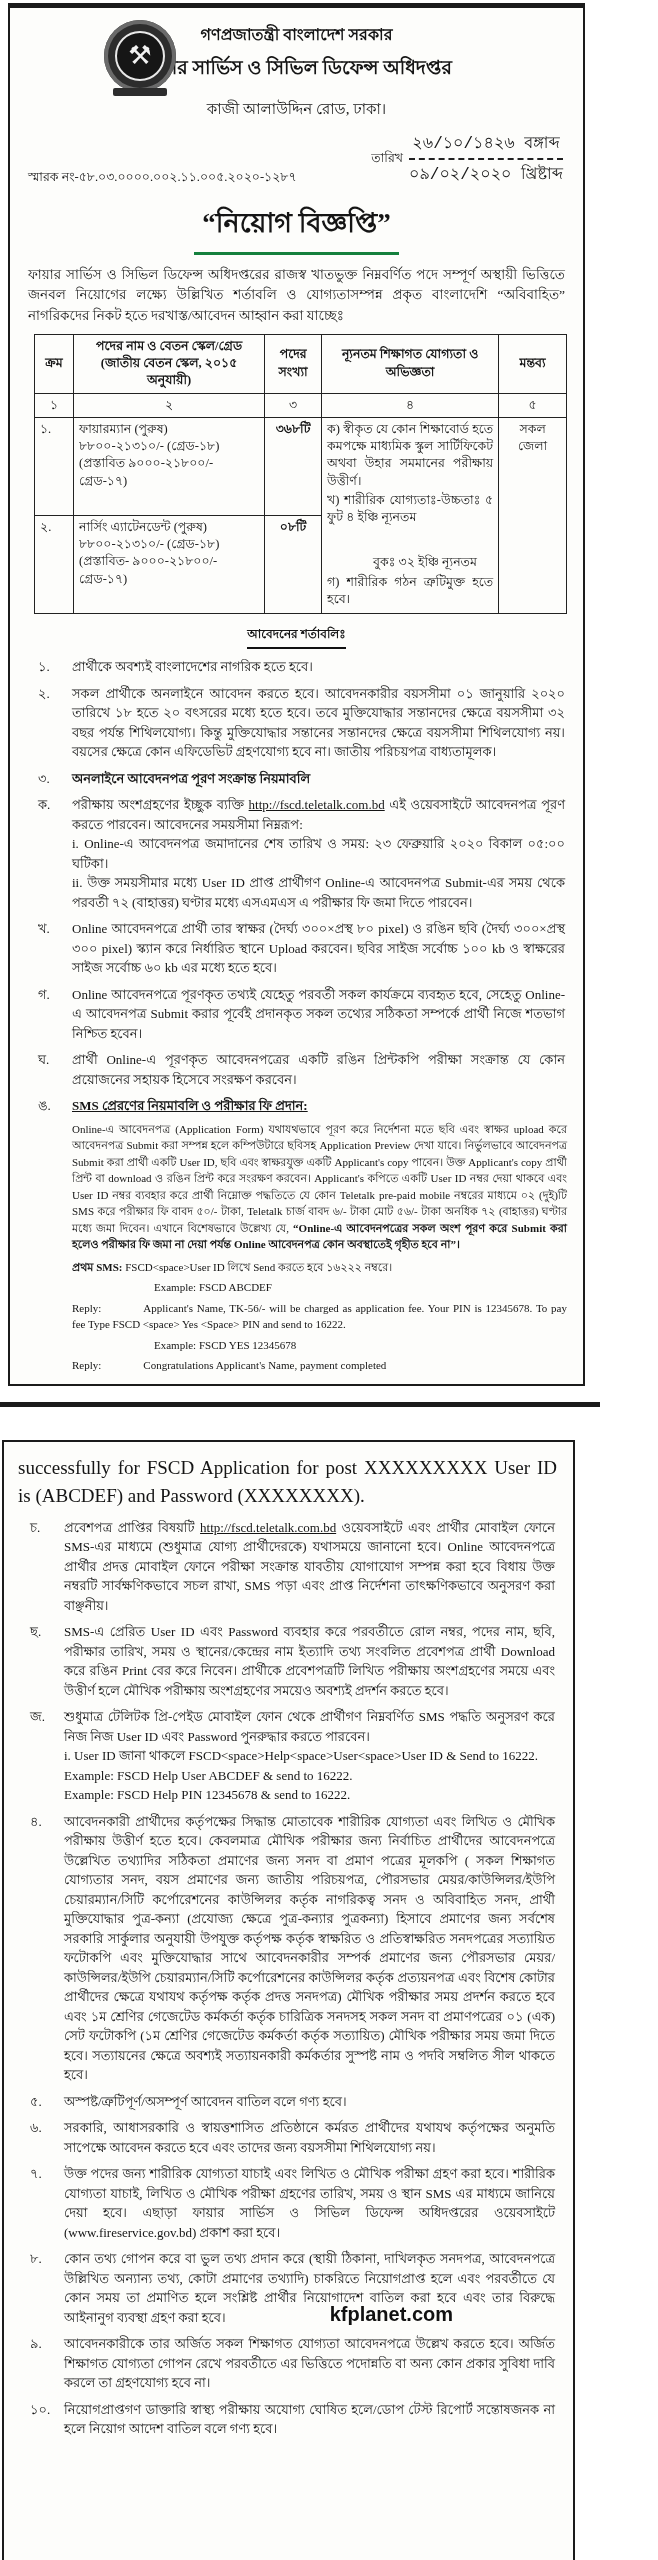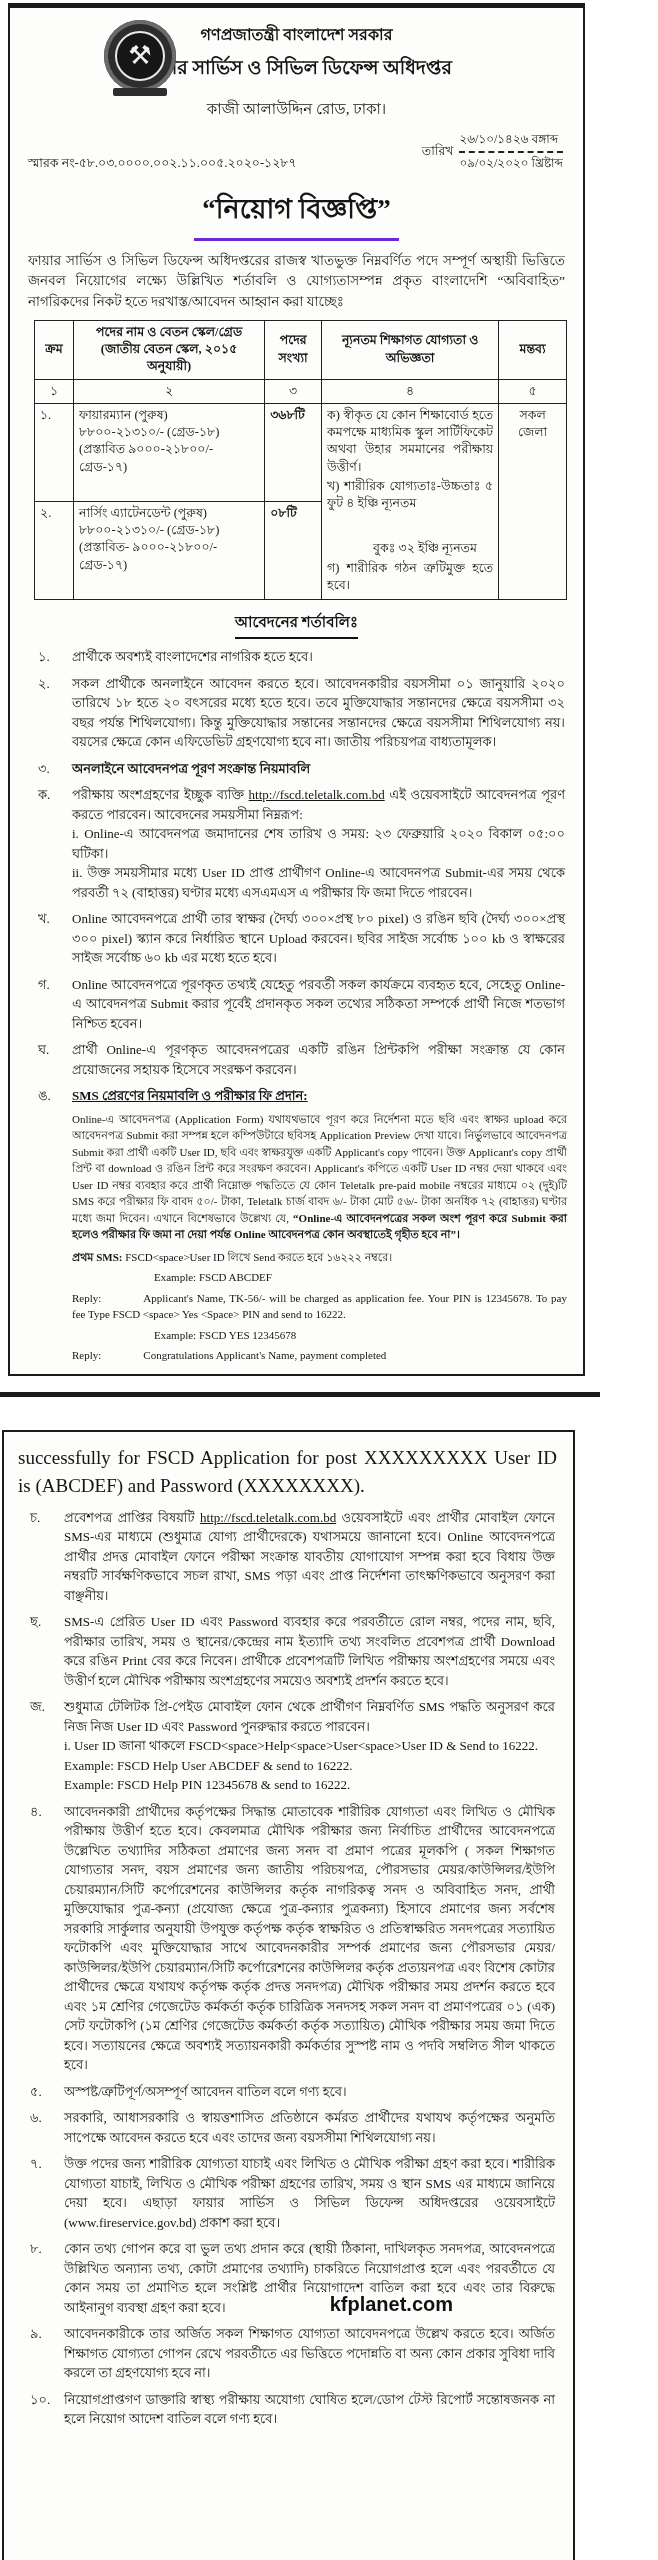--- a/index.html
+++ b/index.html
@@ -16,38 +16,38 @@
   .logo-core{width:46px;height:46px;border-radius:50%;background:#161616;border:2px solid #e9e9e9;display:flex;align-items:center;justify-content:center;}
   .logo-core span{color:#f2f2f2;font-size:26px;line-height:1;}
   .logo-ribbon{width:54px;height:8px;margin:-4px auto 0;background:#2d2d2d;border-radius:2px;}
   .hdr-lines{text-align:center;padding-top:4px;}
   .govt{font-size:16px;font-weight:bold;}
   .dept{font-size:19px;font-weight:bold;margin-top:4px;}
   .addr{font-size:15px;margin-top:12px;}
   .memo-row{display:flex;justify-content:space-between;align-items:flex-end;margin-top:8px;font-size:12.5px;}
   .memo{padding-left:2px;}
   .date-block{display:flex;align-items:center;gap:6px;padding-right:4px;}
-  .date-stack{font-size:12px;}
+  .date-stack{text-align:center;font-size:16px;font-family:Liberation Mono, monospace;}
   .date-dash{border-top:2px dashed #222;margin:1px 0;}
   
   .title-wrap{text-align:center;margin:14px 0 10px;}
-  .title{display:inline-block;font-size:27px;font-weight:bold;border-bottom:3px solid #6d28d9;padding:0 8px 5px;}
+  .title{display:inline-block;font-size:27px;font-weight:bold;border-bottom:3px solid #15803d;padding:0 8px 5px;}
   .intro{font-size:13.5px;line-height:1.5;text-align:justify;margin:4px 2px 8px;}
   
   table.posts{border-collapse:collapse;margin:2px 0 4px 8px;font-size:12.5px;line-height:1.38;}
   table.posts th,table.posts td{border:1.6px solid #222;padding:3px 5px;vertical-align:top;}
   table.posts th{font-weight:bold;text-align:center;vertical-align:middle;}
   td.c{text-align:center;}
   .col-sl{width:30px;}.col-post{width:198px;}.col-count{width:48px;}.col-qual{width:182px;}.col-rem{width:62px;}
-  .count{font-weight:bold;text-align:left;}
+  .count{font-weight:bold;text-align:center;}
   .qline{margin-bottom:2px;text-align:justify;}
   .qindent{padding-left:46px;margin-top:28px;}
   
   .sec-head-wrap{text-align:center;margin:10px 0 8px;}
-  .sec-head{display:inline-block;font-size:15px;font-weight:bold;border-bottom:2px solid #111;padding-bottom:2px;}
+  .sec-head{display:inline-block;font-size:12px;font-weight:bold;border-bottom:2px solid #111;padding-bottom:2px;}
   .row{display:flex;margin-top:7px;font-size:13px;line-height:1.5;}
   .lb{flex:0 0 46px;padding-left:12px;box-sizing:border-box;}
   .tx{flex:1;text-align:justify;padding-right:2px;}
   .b{font-weight:bold;}
   .u{text-decoration:underline;}
   .bu{font-weight:bold;text-decoration:underline;}
   .sub{}
   .sub-block{margin:5px 0 0 46px;font-size:11px;line-height:1.5;}
   .just{text-align:justify;}
   .ex{margin-left:82px;margin-top:4px;}

